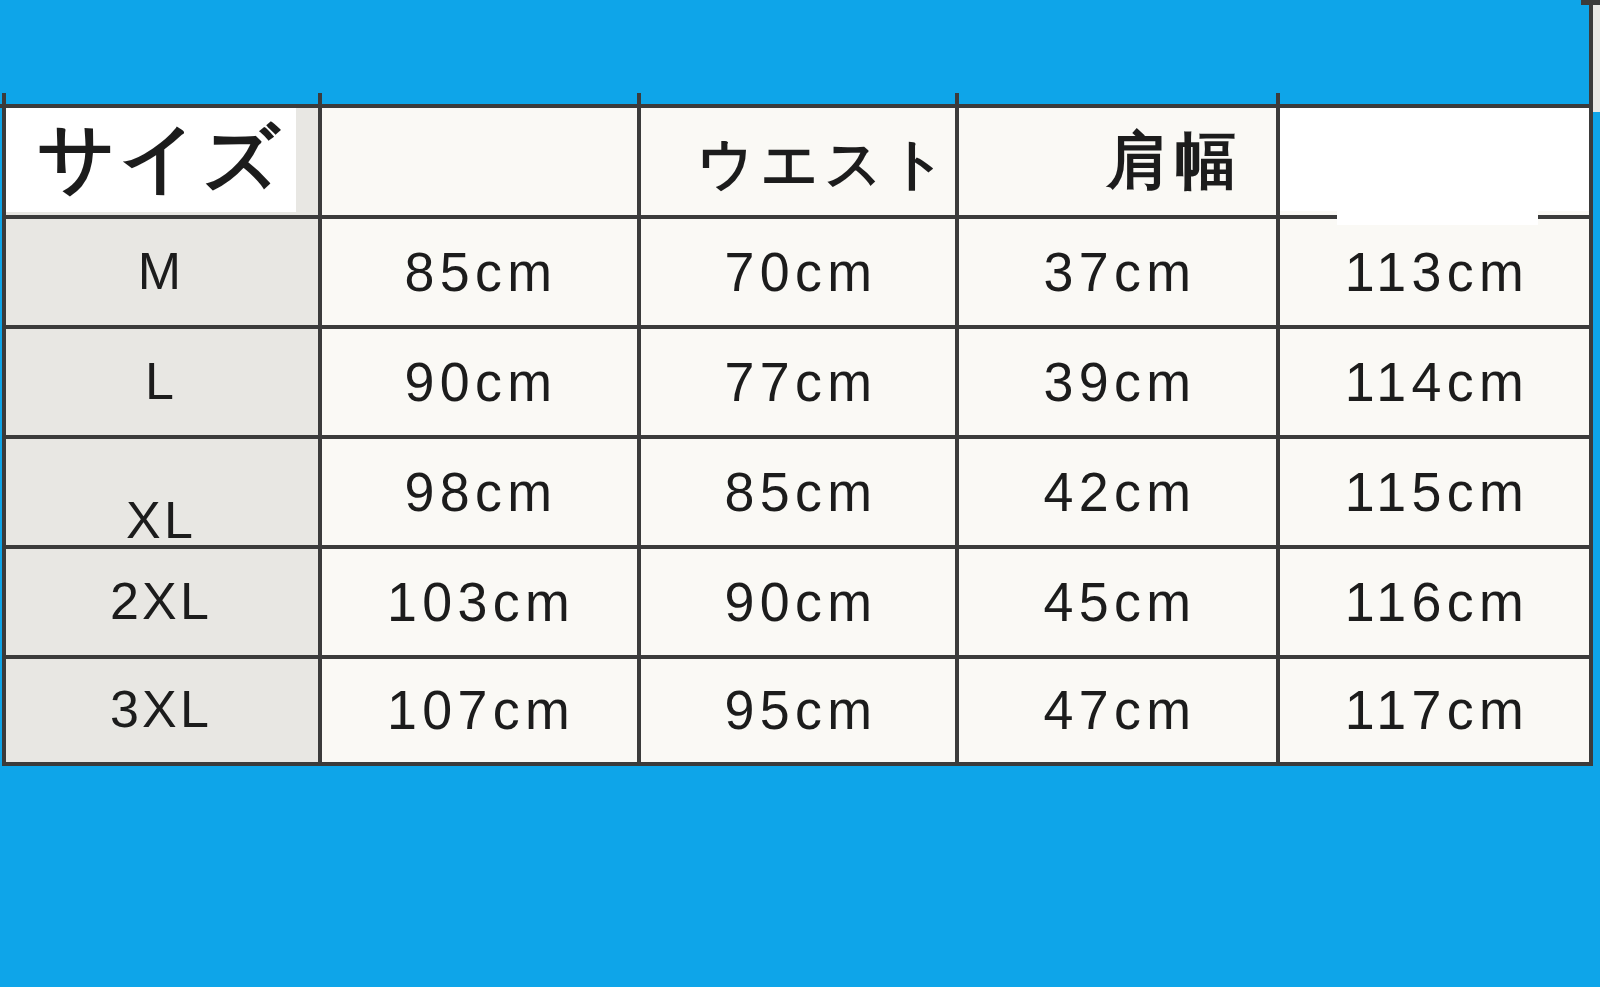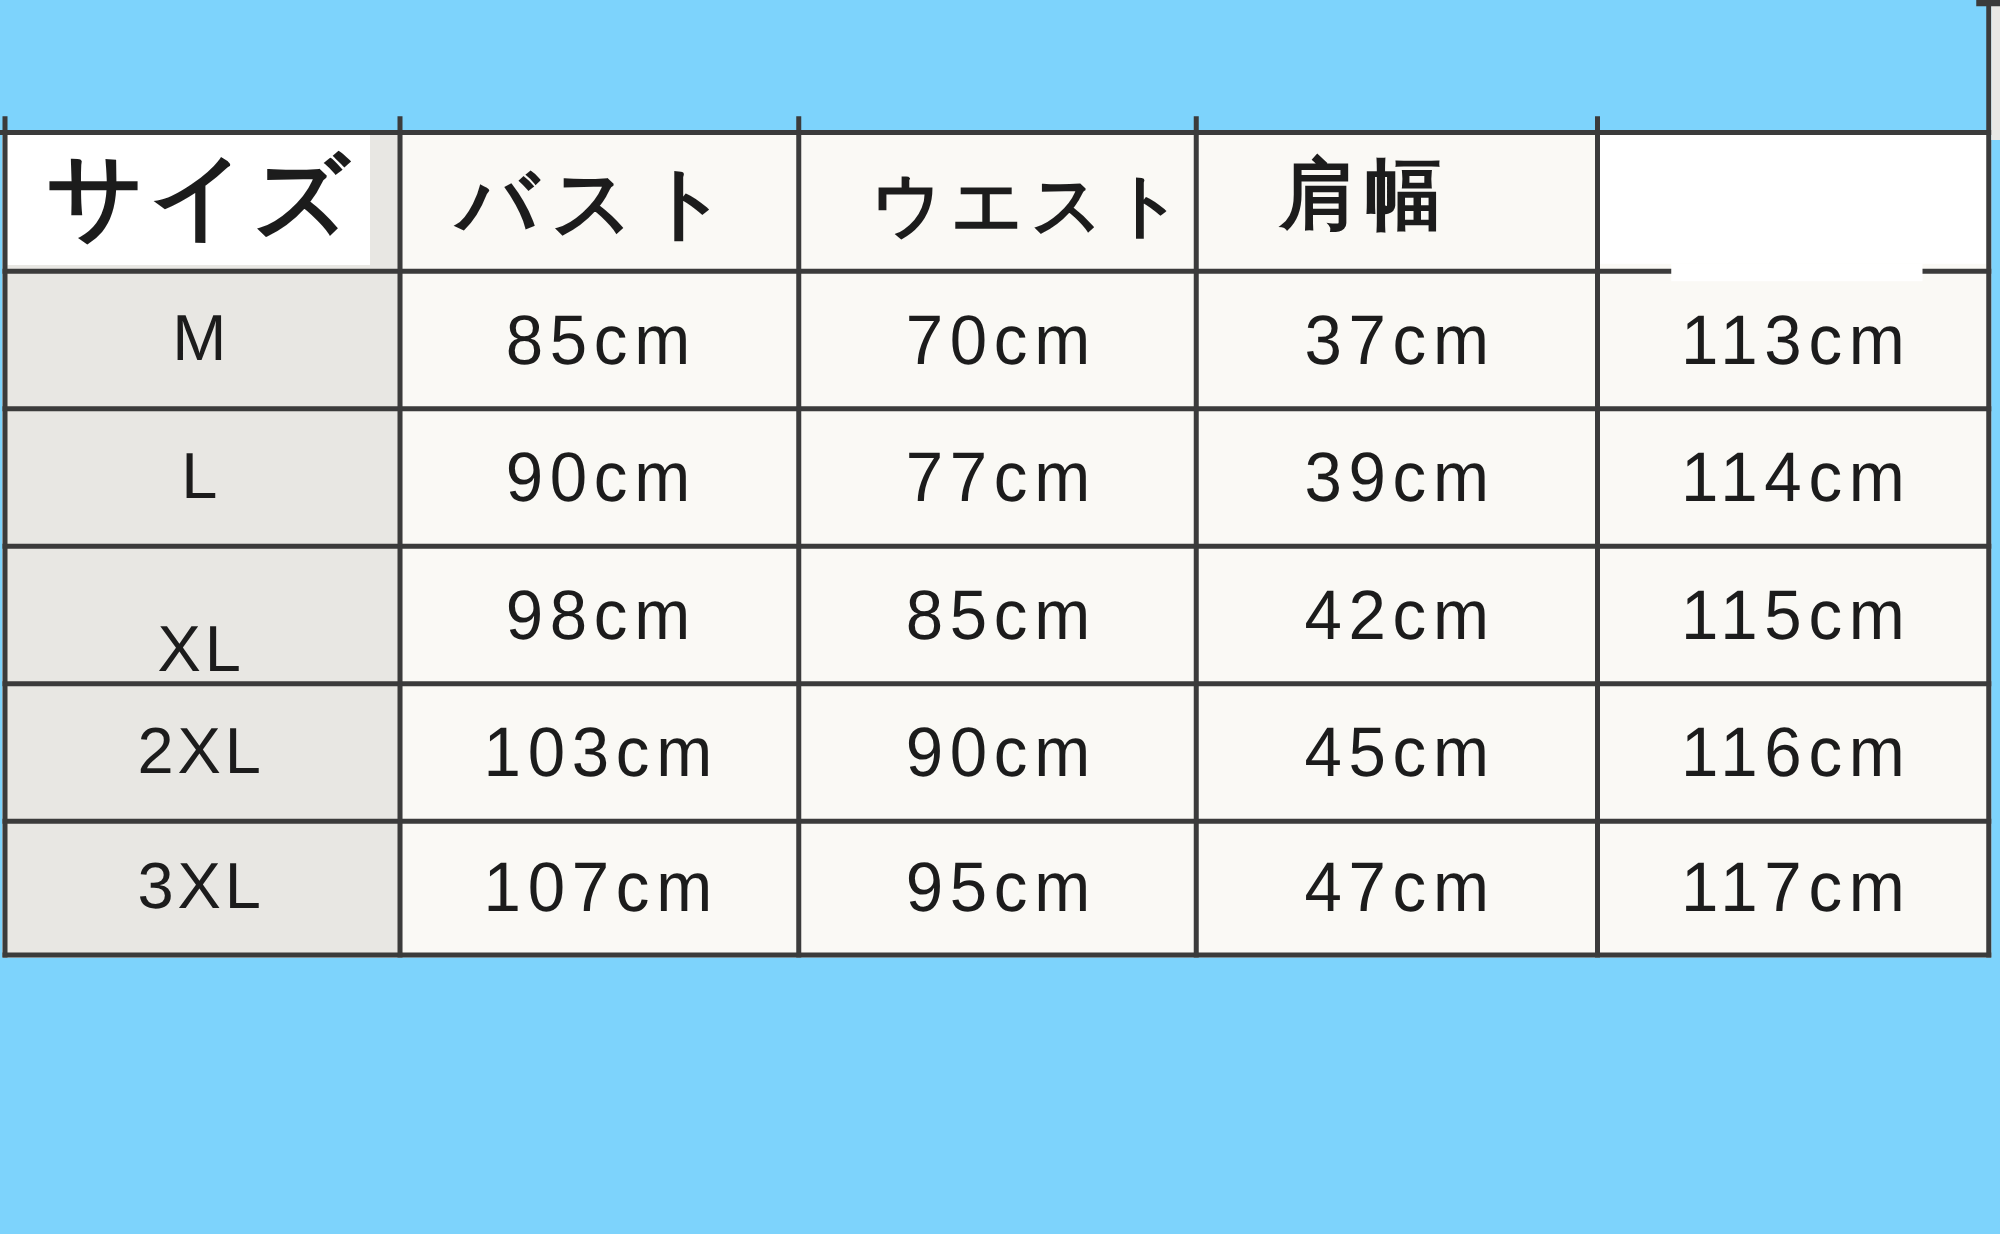--- a/index.html
+++ b/index.html
@@ -1,19 +1,19 @@
 <!DOCTYPE html>
 <html><head>
 <meta charset="utf-8">
 <style>
   html,body{margin:0;padding:0;background:#ffffff;}
   .page{
     position:relative;
     width:1600px;height:987px;
-    background:#7dd3fc;
+    background:#0ea5e9;
     overflow:hidden;
     font-family:"Liberation Sans","DejaVu Sans",sans-serif;
     color:#1c1c1c;
   }
   .abs{position:absolute;}
   
   .table-bg{left:2px;top:104px;width:1591px;height:662px;background:#faf9f5;}
   .col1-bg{left:2px;top:104px;width:320px;height:662px;background:#e8e7e3;}
   .size-head-white{left:6px;top:108px;width:290px;height:104px;background:#ffffff;}
   .length-head-white{left:1280px;top:108px;width:309px;height:103px;background:#ffffff;}
@@ -65,23 +65,22 @@
   <div class="ln v" style="left:637px;top:93px;height:673px;"></div>
   <div class="ln v" style="left:955px;top:93px;height:673px;"></div>
   <div class="ln v" style="left:1276px;top:93px;height:673px;"></div>
   <div class="ln v" style="left:1589px;top:0px;height:766px;"></div>
 
   <div class="abs border-gap-patch"></div>
   <div class="abs tr-gray-strip"></div>
   <div class="abs tr-dark-cap"></div>
 
   <div class="cell-text hdr hdr-size" style="left:161px;top:158px;">サイズ</div>
-  <div class="cell-text hdr hdr-bust" style="left:479px;top:162px;">バスト</div>
   <div class="cell-text hdr hdr-waist" style="left:797px;top:164px;margin-left:28px;">ウエスト</div>
-  <div class="cell-text hdr hdr-shoulder" style="left:1092px;top:161px;font-family:Liberation Mono, monospace;">肩幅</div>
+  <div class="cell-text hdr hdr-shoulder" style="left:1175px;top:161px;">肩幅</div>
 
   <div class="cell-text size-label" style="left:161px;top:271px;">M</div>
   <div class="cell-text num" style="left:481px;top:272px;">85cm</div>
   <div class="cell-text num" style="left:801px;top:272px;">70cm</div>
   <div class="cell-text num" style="left:1120px;top:272px;">37cm</div>
   <div class="cell-text num" style="left:1437px;top:272px;">113cm</div>
 
   <div class="cell-text size-label" style="left:161px;top:381px;">L</div>
   <div class="cell-text num" style="left:481px;top:382px;">90cm</div>
   <div class="cell-text num" style="left:801px;top:382px;">77cm</div>

